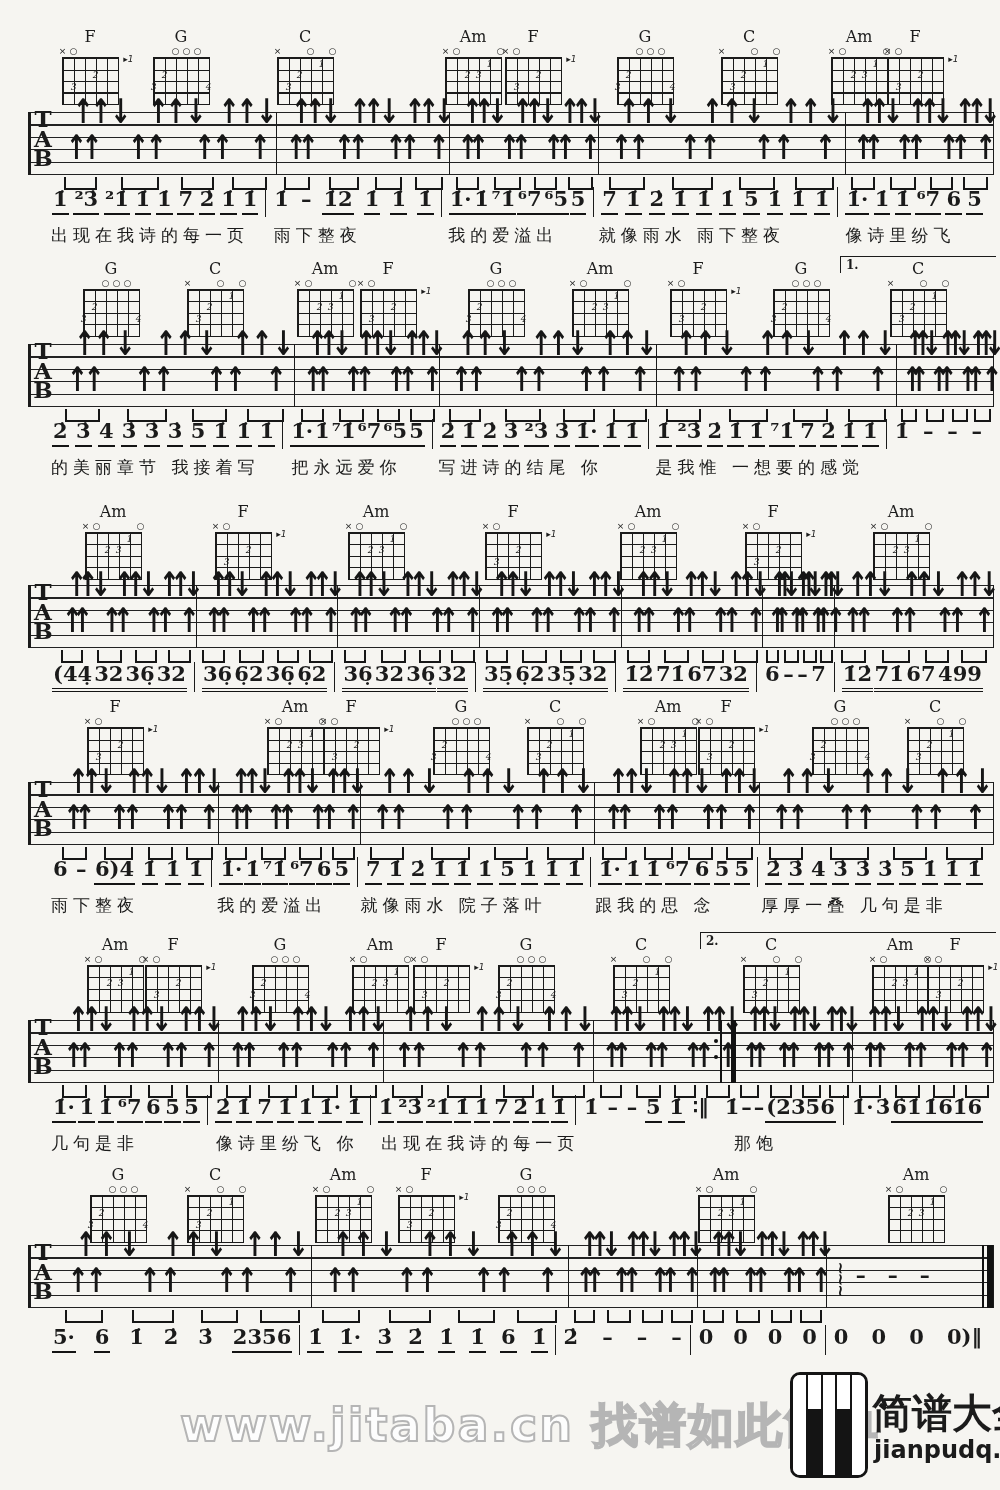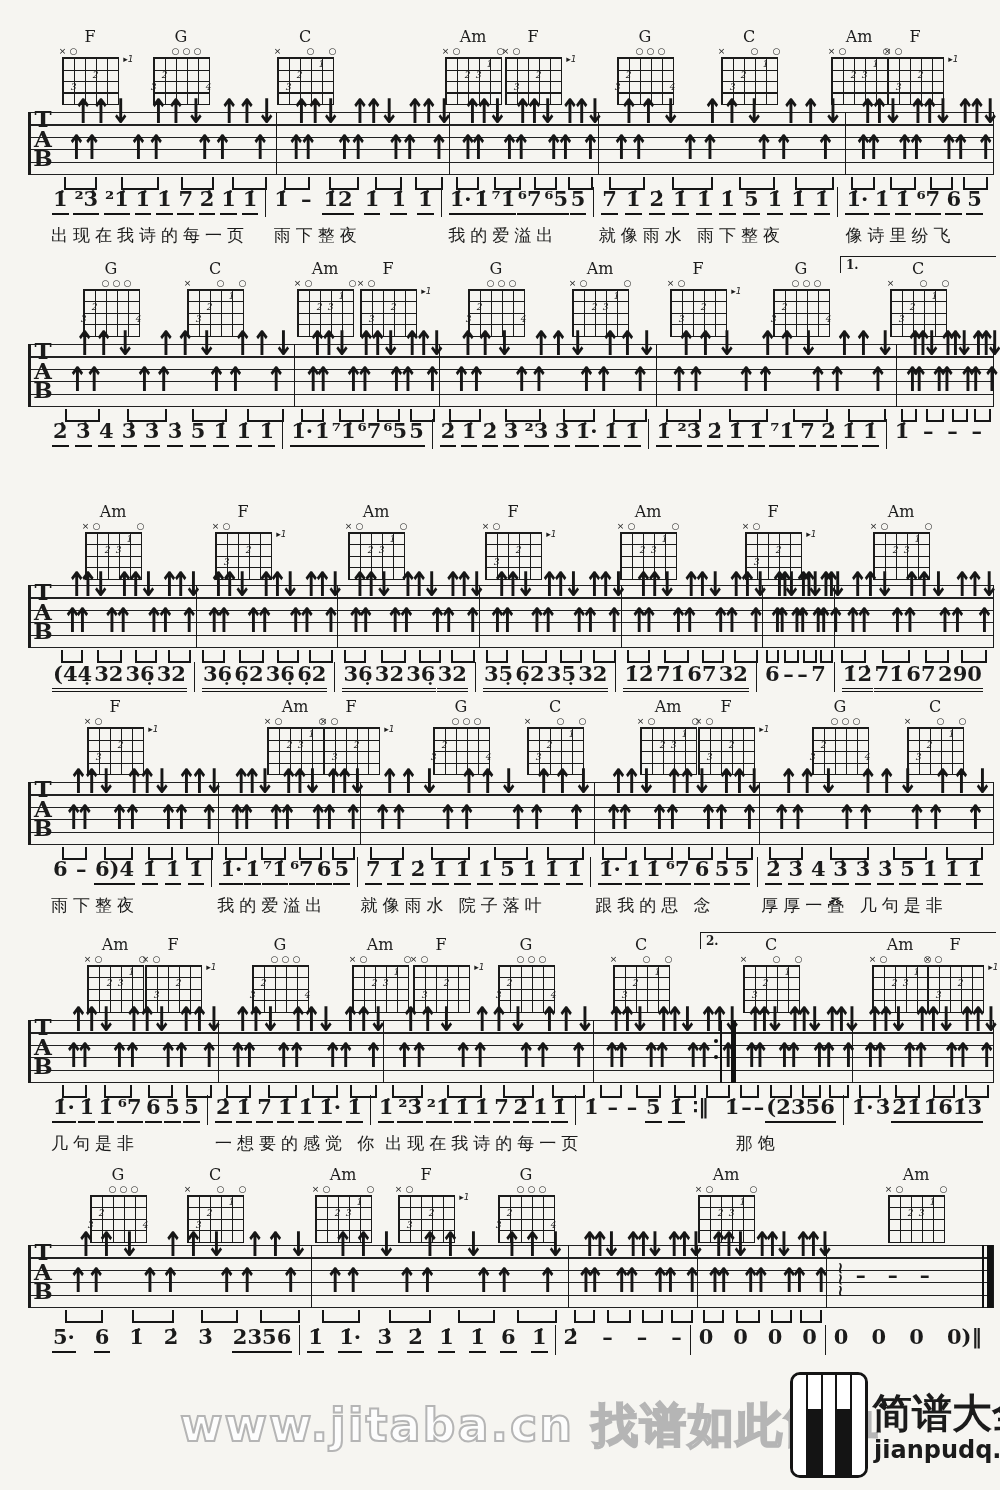--- a/index.html
+++ b/index.html
@@ -609,20 +609,27 @@
             <span class="tok usgl">1̇</span>
             <span class="tok usgl">1̇</span>
           </div>
           <div class="m-num" style="flex: 4 1 0%;">
             <span class="tok">1̇</span>
             <span class="tok">–</span>
             <span class="tok">–</span>
             <span class="tok">–</span>
           </div>
         </div>
+        <div class="lyrics">
+          <div class="m-lyr" style="flex: 10 1 0%;">的美丽章节 我接着写</div>
+          <div class="m-lyr" style="flex: 6 1 0%;">把永远爱你</div>
+          <div class="m-lyr" style="flex: 9 1 0%;">写进诗的结尾 你</div>
+          <div class="m-lyr" style="flex: 10 1 0%;">是我惟 一想要的感觉</div>
+          <div class="m-lyr" style="flex: 4 1 0%;"></div>
+        </div>
       </div>
       <div class="system" style="top: 505px; height: 190px;">
         <div class="chord" style="left: 8%;">
           <div class="chord-name">Am</div>
           <div class="grid">
             <span class="marker" style="left: 0%;">×</span>
             <span class="marker" style="left: 20%;">○</span>
             <span class="marker" style="left: 100%;">○</span>
             <span class="finger" style="left: 80%; top: 12.5%;">1</span>
             <span class="finger" style="left: 40%; top: 37.5%;">2</span>
@@ -887,21 +894,21 @@
           <div class="m-num" style="flex: 4 1 0%;">
             <span class="tok">6</span>
             <span class="tok">–</span>
             <span class="tok">–</span>
             <span class="tok">7</span>
           </div>
           <div class="m-num" style="flex: 9 1 0%;">
             <span class="tok udbl">1̇2̇</span>
             <span class="tok udbl">71̇</span>
             <span class="tok udbl">67</span>
-            <span class="tok udbl">290</span>
+            <span class="tok udbl">499</span>
           </div>
         </div>
       </div>
       <div class="system" style="top: 700px; height: 230px;">
         <div class="chord" style="left: 8.2%;">
           <div class="chord-name">F</div>
           <div class="grid">
             <span class="marker" style="left: 0%;">×</span>
             <span class="marker" style="left: 20%;">○</span>
             <span class="finger" style="left: 60%; top: 37.5%;">2</span>
@@ -1462,27 +1469,27 @@
           </div>
           <div class="m-num" style="flex: 5 1 0%;">
             <span class="tok">1̇</span>
             <span class="tok">–</span>
             <span class="tok">–</span>
             <span class="tok usgl">(2356</span>
           </div>
           <div class="m-num" style="flex: 6 1 0%;">
             <span class="tok">1̇·</span>
             <span class="tok">3̇</span>
-            <span class="tok usgl">2̇1̇</span>
-            <span class="tok usgl">1̇61̇3</span>
+            <span class="tok usgl">6̇1̇</span>
+            <span class="tok usgl">1̇61̇6</span>
           </div>
         </div>
         <div class="lyrics">
           <div class="m-lyr" style="flex: 7 1 0%;">几句是非</div>
-          <div class="m-lyr" style="flex: 7 1 0%;">一想要的感觉 你</div>
+          <div class="m-lyr" style="flex: 7 1 0%;">像诗里纷飞 你</div>
           <div class="m-lyr" style="flex: 9 1 0%;">出现在我诗的每一页</div>
           <div class="m-lyr" style="flex: 6 1 0%;"></div>
           <div class="m-lyr" style="flex: 5 1 0%;">那饱</div>
           <div class="m-lyr" style="flex: 6 1 0%;"></div>
         </div>
       </div>
       <div class="system" style="top: 1168px; height: 210px;">
         <div class="chord" style="left: 8.5%;">
           <div class="chord-name">G</div>
           <div class="grid">

